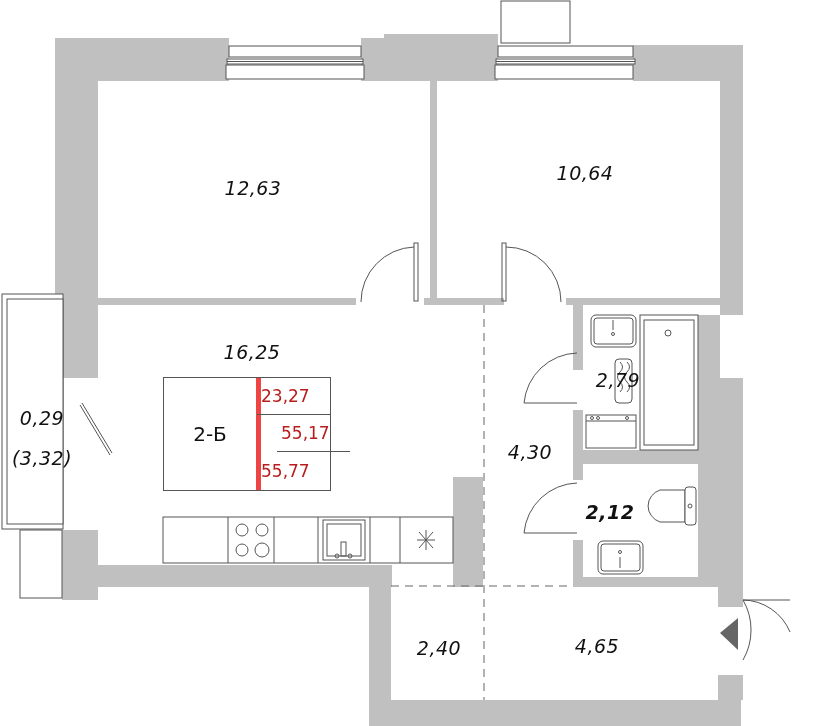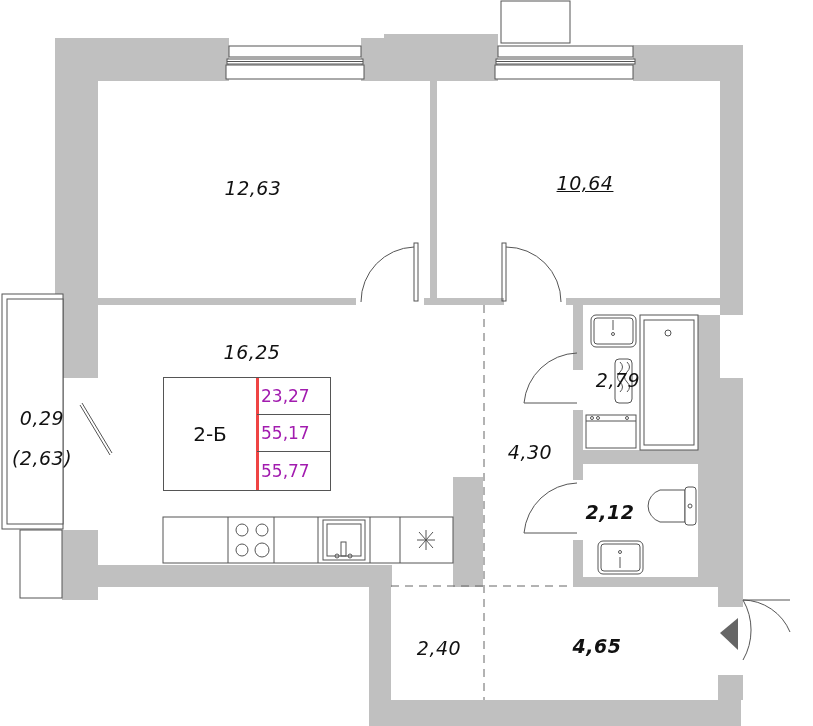--- a/index.html
+++ b/index.html
@@ -5,25 +5,25 @@
   html, body { margin:0; padding:0; background:#ffffff; }
   body { width:813px; height:726px; position:relative; overflow:hidden;
          font-family:"DejaVu Sans", sans-serif; }
   .plan { position:absolute; left:0; top:0; width:813px; height:668px; }
   .lbl { position:absolute; font-family:"DejaVu Sans", sans-serif; font-style:italic;
          font-size:19px; color:#111; white-space:nowrap; transform:translate(-50%,-50%);
          letter-spacing:0.5px; }
   .info { position:absolute; left:163px; top:377px; width:168px; height:114px;
           border:1px solid #555; background:#fff; box-sizing:border-box; }
   .info .apt { position:absolute; left:0; top:0; width:92px; height:112px;
-               border-right:3px solid #ef4444; display:flex; align-items:center; justify-content:center;
+               border-right:5px solid #ef4444; display:flex; align-items:center; justify-content:center;
                font-family:"DejaVu Sans", sans-serif; font-size:20px; color:#111; }
   .info .cell { position:absolute; left:93px; width:73px; height:37px; display:flex;
                 align-items:center; padding-left:4px; box-sizing:border-box;
-                font-family:"DejaVu Sans", sans-serif; font-size:17px; color:#a21caf; }
+                font-family:"DejaVu Sans", sans-serif; font-size:17px; color:#b91c1c; }
   .info .cell.b { border-bottom:1px solid #555; }
 </style>
 </head>
 <body>
 
 <div class="plan">
   <svg width="813" height="726" viewBox="0 0 813 726" xmlns="http://www.w3.org/2000/svg">
     <g fill="#c0c0c0">
 
       <rect x="55" y="38" width="174" height="43"></rect>
@@ -161,29 +161,29 @@
       <rect x="598" y="541" width="45" height="33" rx="5"></rect>
       <rect x="601" y="544" width="39" height="27" rx="3"></rect>
       <line x1="620" y1="557" x2="620" y2="568"></line>
       <circle cx="620" cy="552" r="1.5"></circle>
     </g>
 
     <polygon points="720,633 738,618 738,650" fill="#666"></polygon>
   </svg>
 
   <div class="lbl" style="left:253px; top:188px;">12,63</div>
-  <div class="lbl" style="left:585px; top:183px;text-decoration:underline;">10,64</div>
+  <div class="lbl" style="left:585px; top:173px;">10,64</div>
   <div class="lbl" style="left:252px; top:352px;">16,25</div>
   <div class="lbl" style="left:530px; top:452px;">4,30</div>
   <div class="lbl" style="left:618px; top:380px;">2,79</div>
   <div class="lbl" style="left:610px; top:512px;font-weight:bold;">2,12</div>
   <div class="lbl" style="left:439px; top:648px;">2,40</div>
-  <div class="lbl" style="left:597px; top:646px;font-weight:bold;">4,65</div>
+  <div class="lbl" style="left:597px; top:646px;">4,65</div>
   <div class="lbl" style="left:42px; top:418px;">0,29</div>
-  <div class="lbl" style="left:42px; top:458px;">(2,63)</div>
+  <div class="lbl" style="left:42px; top:458px;">(3,32)</div>
 
   <div class="info">
     <div class="apt">2-Б</div>
     <div class="cell b" style="top:0;">23,27</div>
-    <div class="cell b" style="top:37px;">55,17</div>
+    <div class="cell b" style="top:37px;margin-left:20px;">55,17</div>
     <div class="cell" style="top:74px;">55,77</div>
   </div>
 </div>
 
 </body></html>

